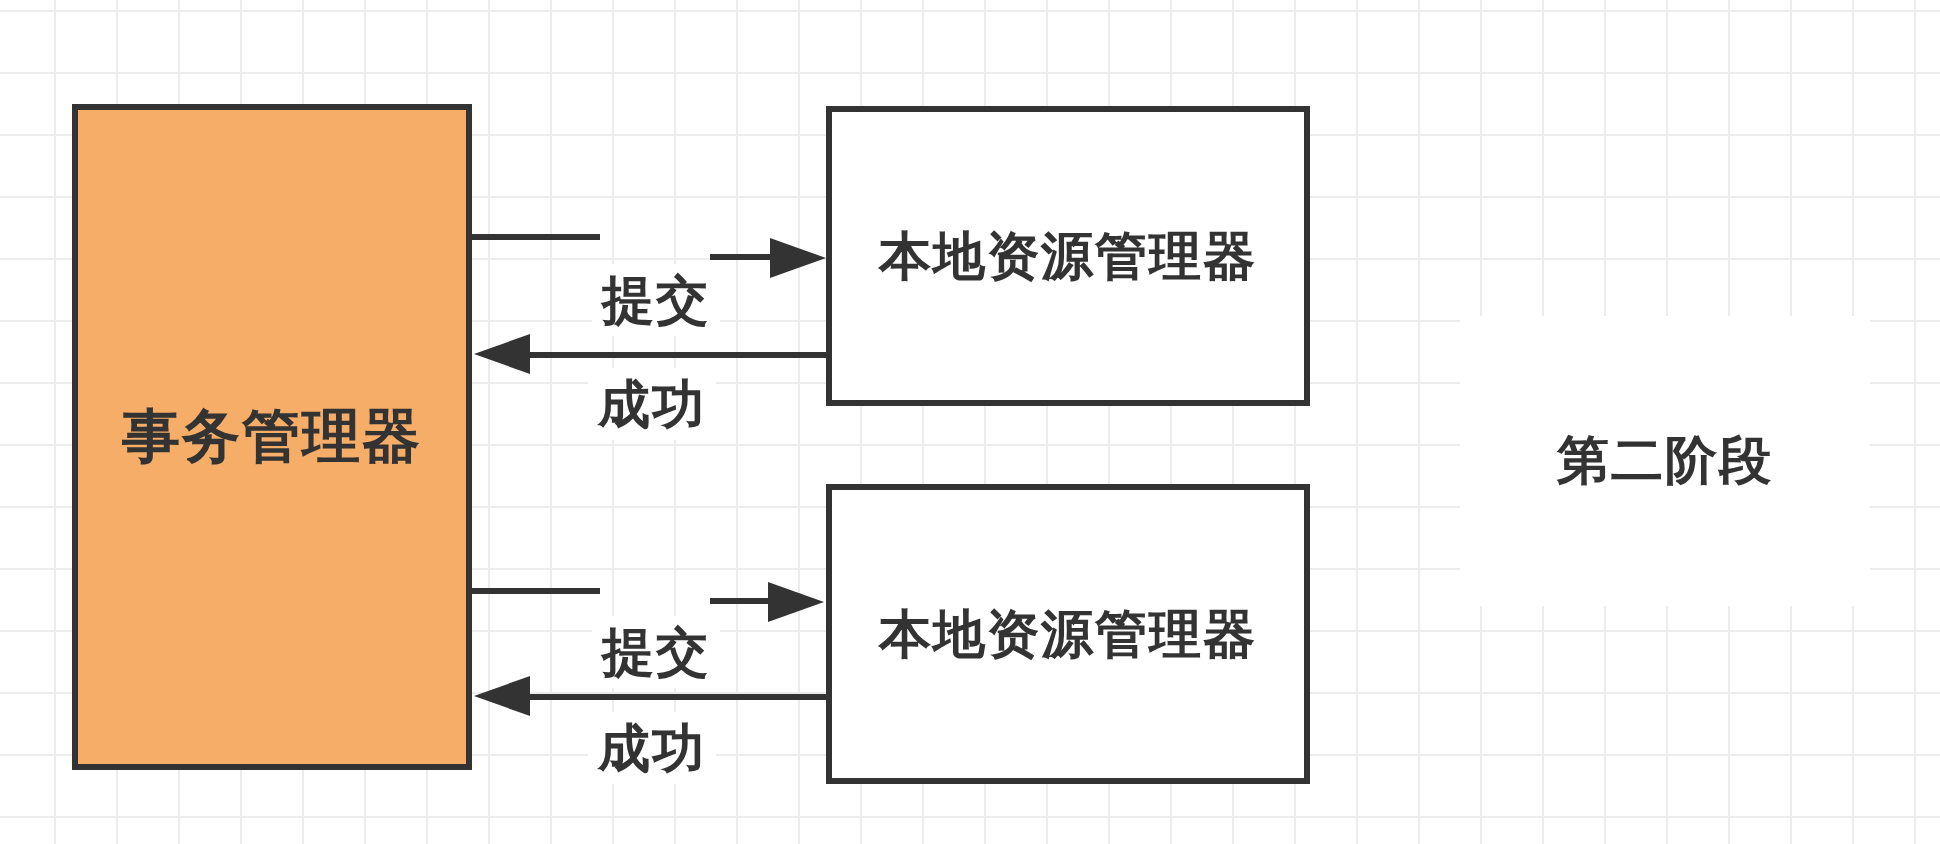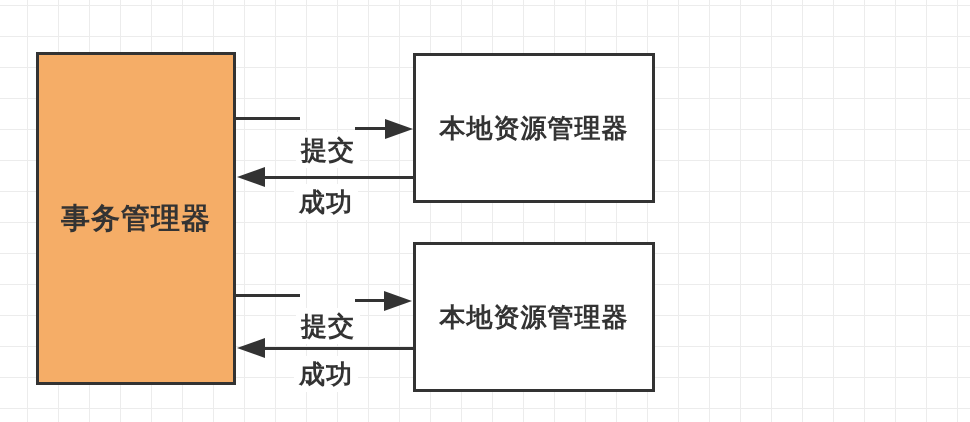--- a/index.html
+++ b/index.html
@@ -102,20 +102,23 @@
     font-weight: 600;
     color: #333333;
     letter-spacing: 1px;
   }
 </style>
 </head>
 <body>
 
 <div class="canvas">
 
+  <div class="phase-box">
+    <span>第二阶段</span>
+  </div>
 
   <div class="node node-tm">
     <span>事务管理器</span>
   </div>
 
   <div class="node node-rm node-rm1">
     <span>本地资源管理器</span>
   </div>
   <div class="node node-rm node-rm2">
     <span>本地资源管理器</span>

